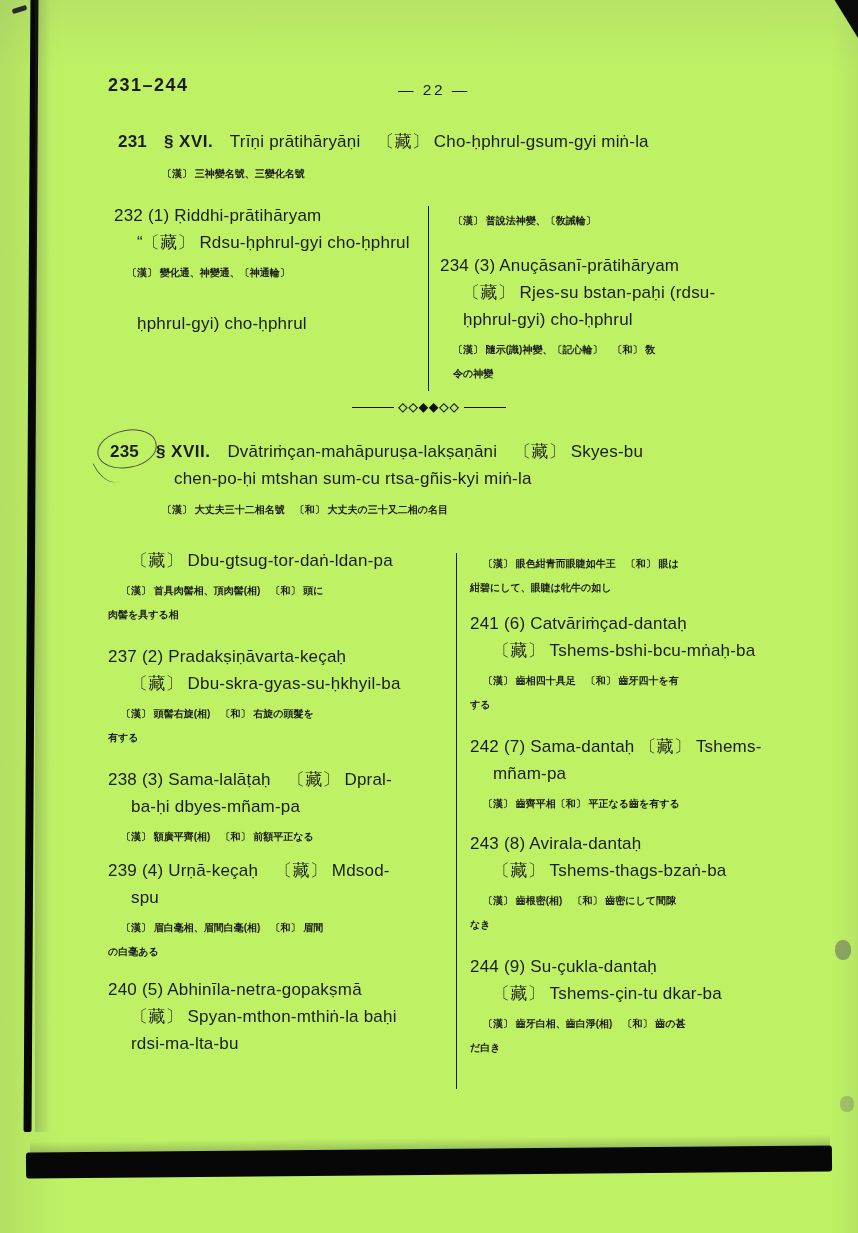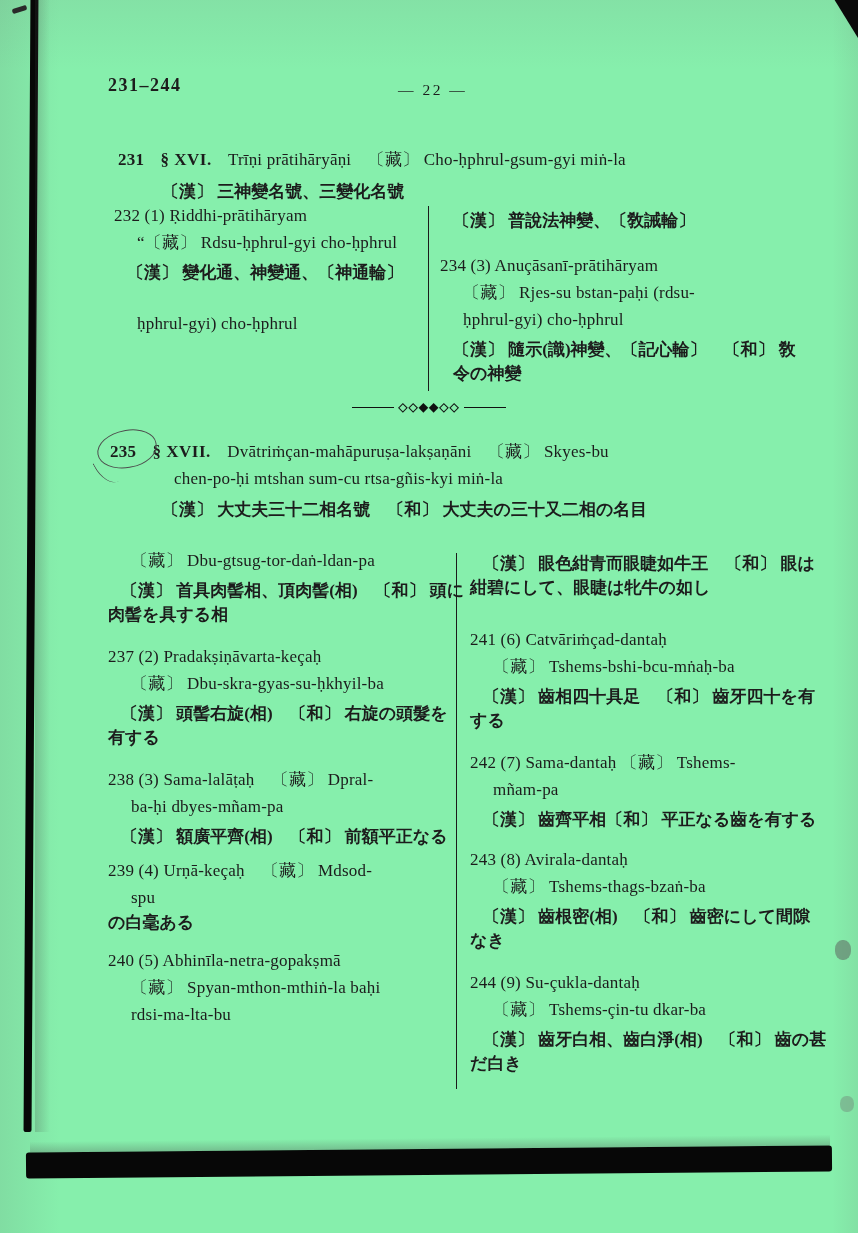--- a/index.html
+++ b/index.html
@@ -1,46 +1,46 @@
 <!DOCTYPE html>
 <html><head>
 <meta charset="utf-8">
 <style>
   html,body{margin:0;padding:0;}
   body{width:858px;height:1233px;background:#ffffff;overflow:hidden;}
   .page{
     position:relative;width:858px;height:1233px;
-    background:#86efac;
-    font-family:Liberation Serif, serif;
+    background:#bef264;
+    font-family:Liberation Sans, sans-serif;
     color:#1c1c1c;
     overflow:hidden;
   }
   .page::before{
     content:"";position:absolute;inset:0;pointer-events:none;
     background:
       linear-gradient(180deg, rgba(110,110,110,0.10), rgba(110,110,110,0) 70px),
       linear-gradient(270deg, rgba(100,100,100,0.10), rgba(100,100,100,0) 26px),
       linear-gradient(90deg, rgba(90,90,90,0.12) 0px, rgba(90,90,90,0) 60px);
   }
   .roman{font-size:17px;line-height:27px;letter-spacing:0.2px;}
-  .cjk{font-size:17px;line-height:24px;font-weight:bold;}
+  .cjk{font-size:10px;line-height:24px;font-weight:bold;}
   .ln{white-space:nowrap;}
   .i1{padding-left:23px;}
   .i2{padding-left:13px;}
   .gap{margin-top:5px;}
   .col{position:absolute;}
   .entry{margin-bottom:0;}
-  .mb8{margin-bottom:8px;} .mb10{margin-bottom:26px;} .mb12{margin-bottom:12px;}
+  .mb8{margin-bottom:8px;} .mb10{margin-bottom:10px;} .mb12{margin-bottom:12px;}
   .mb14{margin-bottom:14px;} .mb16{margin-bottom:16px;} .mb19{margin-bottom:19px;}
   .mb25{margin-bottom:25px;}
 
   .hdr-range{position:absolute;left:108px;top:72px;font-size:18px;font-weight:bold;letter-spacing:1.5px;}
   .hdr-folio{position:absolute;left:398px;top:76px;font-size:15.5px;letter-spacing:2.5px;}
 
-  .s16{position:absolute;left:118px;top:146px;width:714px;}
+  .s16{position:absolute;left:118px;top:128px;width:714px;}
   .s17{position:absolute;left:110px;top:438px;width:724px;}
   .headline{white-space:nowrap;}
   .headline > span{margin-right:12px;}
   .headline .hnum{font-weight:bold;}
   .headline .hsec{font-weight:bold;letter-spacing:0.5px;}
   .s16 .cjk{padding-left:44px;margin-top:7px;}
   .s17 .l2{padding-left:64px;}
   .s17 .l3{padding-left:52px;margin-top:6px;}
 
   .numwrap{position:relative;display:inline-block;}
@@ -151,20 +151,21 @@
       <div class="cjk ln">有する</div>
     </div>
     <div class="entry mb8">
       <div class="roman ln">238 (3) Sama-lalāṭaḥ　〔藏〕 Dpral-</div>
       <div class="roman ln i1">ba-ḥi dbyes-mñam-pa</div>
       <div class="cjk ln i2 gap">〔漢〕 額廣平齊(相)　〔和〕 前額平正なる</div>
     </div>
     <div class="entry mb12">
       <div class="roman ln">239 (4) Urṇā-keçaḥ　〔藏〕 Mdsod-</div>
       <div class="roman ln i1">spu</div>
+      <div class="cjk ln i2 gap">〔漢〕 眉白毫相、眉間白毫(相)　〔和〕 眉間</div>
       <div class="cjk ln">の白毫ある</div>
     </div>
     <div class="entry">
       <div class="roman ln">240 (5) Abhinīla-netra-gopakṣmā</div>
       <div class="roman ln i1">〔藏〕 Spyan-mthon-mthiṅ-la baḥi</div>
       <div class="roman ln i1">rdsi-ma-lta-bu</div>
     </div>
   </div>
 
   <div class="col" style="left:470px;top:547px;width:348px;">

